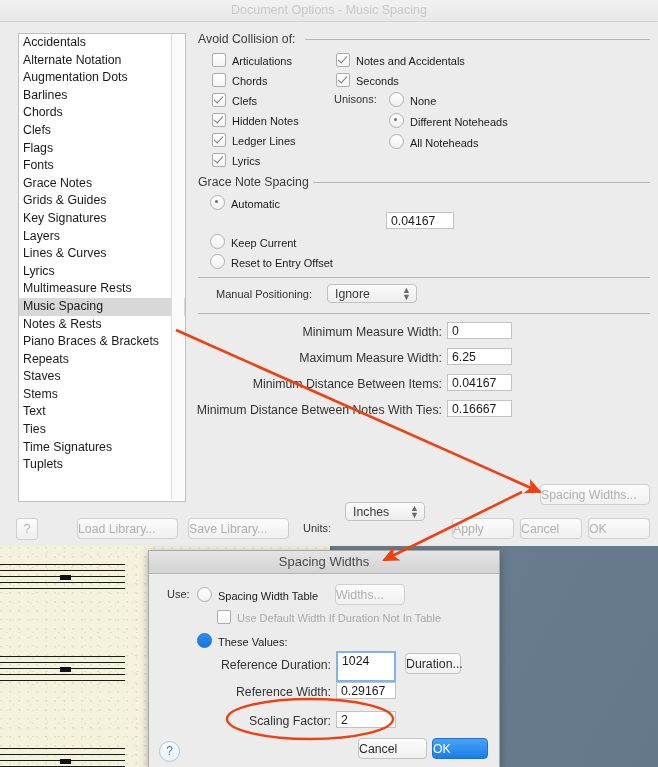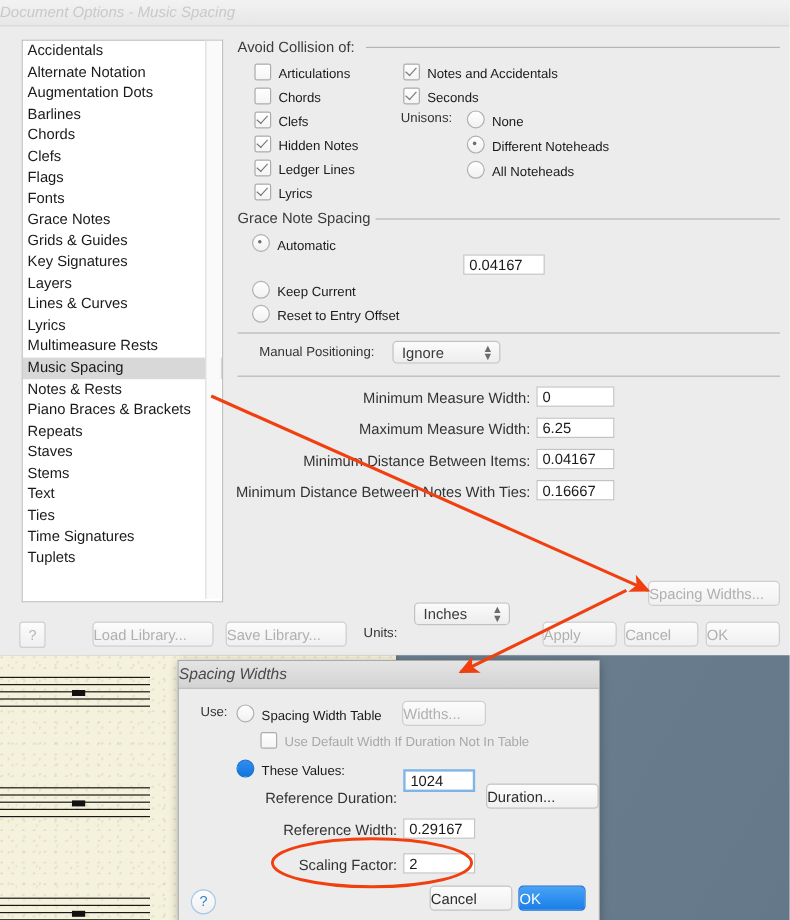--- a/index.html
+++ b/index.html
@@ -21,21 +21,21 @@
       radial-gradient(circle at 80% 35%, rgba(212,208,170,.35) 0 1px, transparent 1px);
     background-size:9px 9px,13px 13px,17px 17px;
     box-shadow:2px 0 4px rgba(0,0,0,.18);
   }
   .staff{position:absolute;left:-6px;width:131px;height:27px;}
   .staff i{position:absolute;left:0;right:0;height:1px;background:#1a1a1a;display:block;}
   .staff .rest{position:absolute;left:66px;top:11px;width:11px;height:5px;background:#111;}
   
   .dialog{position:absolute;background:#ececec;border:1px solid #b9b9b9;}
   .titlebar{background:linear-gradient(#eeeeee,#dedede);border-bottom:1px solid #c3c3c3;
-    text-align:left;color:#9a9a9a;font-size:12.5px;line-height:21px;height:21px;font-style:italic;}
+    text-align:center;color:#9a9a9a;font-size:12.5px;line-height:21px;height:21px;}
   
   #doc-options{left:0;top:0;width:658px;height:546px;border:0;background:#ececec;}
   #doc-options > .titlebar{height:21px;line-height:21px;color:#c9c9c9;
     background:linear-gradient(#f2f2f2,#e7e7e7);border-bottom:1px solid #d6d6d6;}
   
   #cat-list{position:absolute;left:18px;top:33px;width:166px;height:467px;
     background:#fff;border:1px solid #c0c0c0;overflow:hidden;}
   #cat-list .row{height:17.6px;line-height:17.6px;padding-left:4px;font-size:12.3px;color:#1a1a1a;
     white-space:nowrap;}
   #cat-list .row.sel{background:#d8d8d8;}
@@ -249,22 +249,22 @@
 
   <div class="ctl" style="left:68px;top:59px;color:#a8a8a8">
     <span class="cbx"></span><span>Use Default Width If Duration Not In Table</span>
   </div>
 
   <div class="ctl" style="left:48px;top:82px">
     <span class="rdo blue"></span><span>These Values:</span>
   </div>
 
   <div class="lbl" style="left:35px;top:107px;width:147px">Reference Duration:</div>
-  <div class="fld focus" style="left:187px;top:90px;width:60px;height:19px;line-height:17px">1024</div>
-  <div class="btn live" style="left:256px;top:102px;width:94px">Duration...</div>
+  <div class="fld focus" style="left:187px;top:100px;width:60px;height:31px;line-height:17px">1024</div>
+  <div class="btn live" style="left:256px;top:102px;width:56px">Duration...</div>
 
   <div class="lbl" style="left:35px;top:134px;width:147px">Reference Width:</div>
   <div class="fld" style="left:187px;top:131px;width:60px">0.29167</div>
 
   <div class="lbl" style="left:35px;top:163px;width:147px">Scaling Factor:</div>
   <div class="fld" style="left:187px;top:160px;width:60px">2</div>
 
   <div class="helpcirc" style="left:10px;top:190px">?</div>
   <div class="btn live" style="left:209px;top:187px;width:69px">Cancel</div>
   <div class="btn default" style="left:283px;top:187px;width:56px">OK</div>

